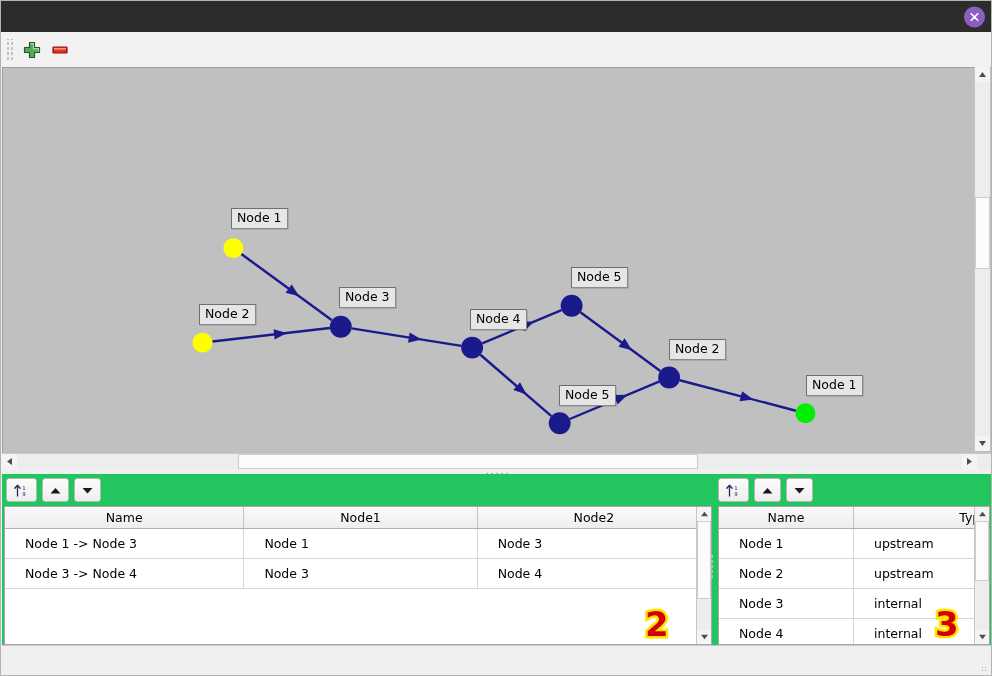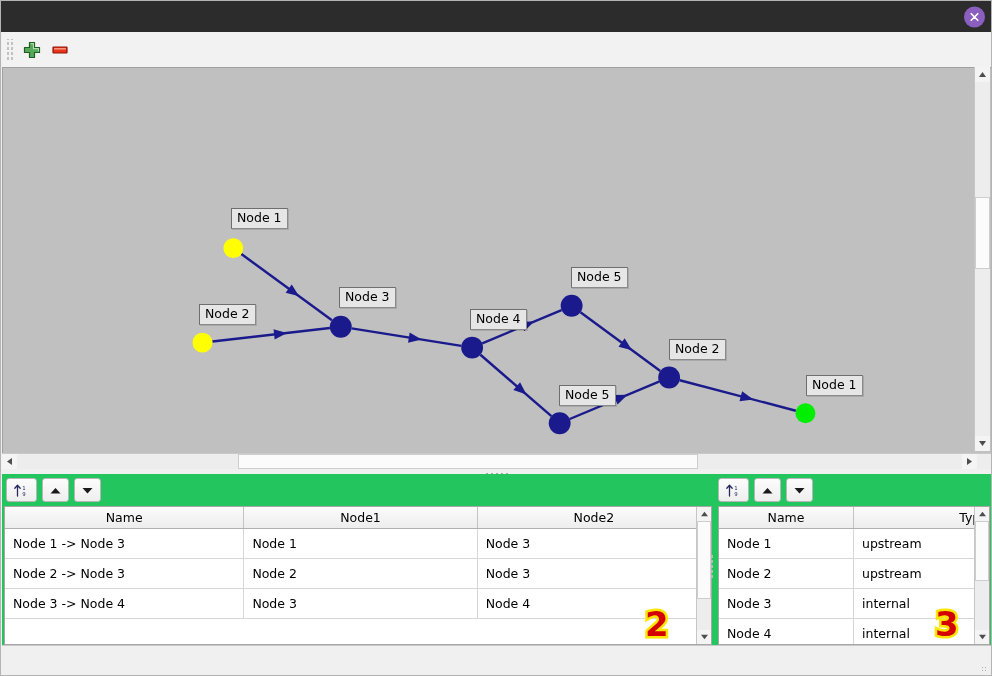--- a/index.html
+++ b/index.html
@@ -269,21 +269,21 @@
     font-weight: normal;
     height: 21px;
     text-align: center;
     color: #000;
     padding: 0;
   }
   table.grid td {
     border-right: 1px solid #d6d6d6;
     border-bottom: 1px solid #d6d6d6;
     height: 29px;
-    padding: 0 0 0 8px;
+    padding: 0 0 0 20px;
     color: #000;
     white-space: nowrap;
     overflow: hidden;
     background: #ffffff;
   }
   .vsb-inner {
     position: absolute;
     right: 0; top: 0;
     width: 15px;
     bottom: 0;
@@ -456,25 +456,20 @@
                 <th style="width: 229px;">Node2</th>
               </tr>
             </thead>
           <tbody>
               <tr>
                 <td>Node 1 -&gt; Node 3</td>
                 <td>Node 1</td>
                 <td>Node 3</td>
               </tr>
               <tr>
-                <td>Node 2 -&gt; Node 3</td>
-                <td>Node 2</td>
-                <td>Node 3</td>
-              </tr>
-              <tr>
                 <td>Node 3 -&gt; Node 4</td>
                 <td>Node 3</td>
                 <td>Node 4</td>
               </tr>
             </tbody>
         </table>
 
         <div class="vsb-inner">
           <div class="sb-arrow" style="left:0; top:0; width:14px; height:14px;">
             <svg width="9" height="6" viewBox="0 0 9 6">

